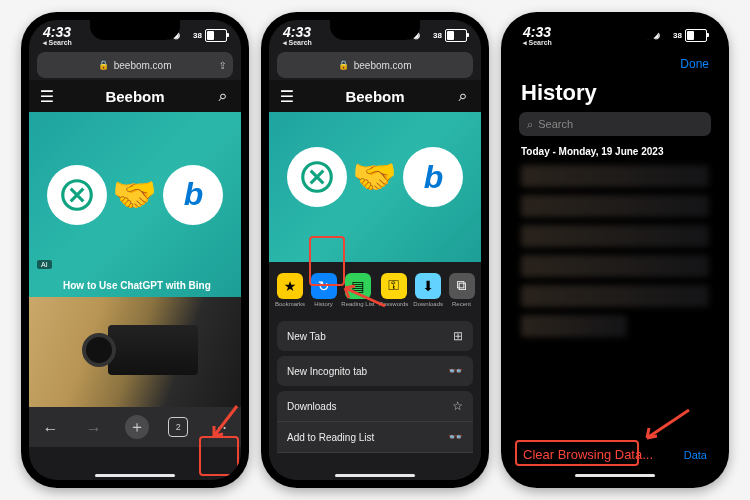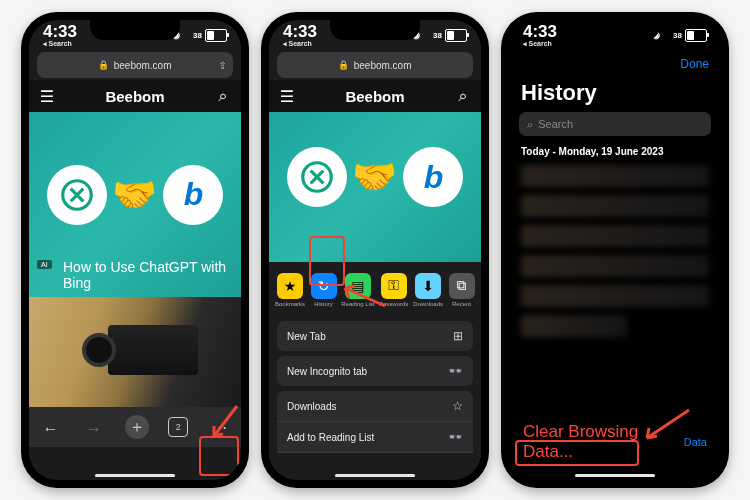--- a/index.html
+++ b/index.html
@@ -50,21 +50,21 @@
     height: 30px;
     display: flex;
     align-items: center;
     justify-content: space-between;
     padding: 0 14px;
     color: #fff;
     font-size: 10px;
     font-weight: 600;
   }
   .status-left { display: flex; flex-direction: column; line-height: 1; }
-  .status-time { font-size: 17px; }
+  .status-time { font-size: 14px; font-style: italic; }
   .status-back { font-size: 7px; opacity: 0.9; }
   .status-right { display: flex; align-items: center; gap: 3px; }
   .signal, .wifi { font-size: 9px; }
   .battery {
     width: 18px; height: 9px; border: 1px solid #fff; border-radius: 2px;
     position: relative; display: flex; align-items: center; padding: 1px;
   }
   .battery::after { content: ""; position: absolute; right: -3px; width: 2px; height: 4px; background: #fff; border-radius: 0 1px 1px 0; }
   .battery-fill { background: #fff; height: 100%; width: 40%; border-radius: 1px; }
   .battery-num { font-size: 8px; margin-left: 10px; }
@@ -106,21 +106,21 @@
     align-items: center;
     justify-content: center;
     overflow: hidden;
   }
   .hero-icons { display: flex; align-items: center; gap: 6px; margin-top: -20px; }
   .hero-circle { width: 60px; height: 60px; border-radius: 50%; background: #fff; display: flex; align-items: center; justify-content: center; }
   .hero-circle.left svg { width: 38px; height: 38px; }
   .hero-circle.right { font-size: 32px; font-weight: 700; color: #0078d4; font-style: italic; }
   .handshake { font-size: 36px; }
   .ai-badge { position: absolute; left: 8px; bottom: 28px; background: rgba(0,0,0,0.5); color: #fff; font-size: 7px; padding: 1px 4px; border-radius: 2px; }
-  .hero-caption { position: absolute; bottom: 6px; left: 8px; right: 8px; color: #fff; font-size: 14px; font-weight: 400; padding-left: 26px; }
+  .hero-caption { position: absolute; bottom: 6px; left: 8px; right: 8px; color: #fff; font-size: 10px; font-weight: 700; padding-left: 26px; }
 
   .article-img {
     height: 110px;
     background: linear-gradient(110deg, #c9a86a 0%, #b89554 30%, #8a7240 50%, #2b2b2b 70%, #1a1a1a 100%);
     position: relative;
   }
   .gpu {
     position: absolute; left: 50%; top: 25%; width: 90px; height: 50px;
     background: linear-gradient(#222, #111); border-radius: 4px;
     transform: translateX(-30%);
@@ -184,21 +184,21 @@
   .blur-row {
     height: 22px; margin: 4px 12px; border-radius: 3px;
     background: linear-gradient(90deg, rgba(120,100,80,0.35), rgba(80,80,90,0.25));
     filter: blur(3px);
   }
   .hist-bottom {
     position: absolute; bottom: 8px; left: 0; right: 0;
     display: flex; justify-content: space-between; align-items: center;
     padding: 8px 14px 10px;
   }
-  .clear-link { color: #ff453a; font-size: 17px; }
+  .clear-link { color: #ff453a; font-size: 13px; }
   .edit-link { color: #0a84ff; font-size: 11px; }
 
   svg.arrow { stroke: #e43; stroke-width: 3; fill: none; }
 </style>
 </head>
 <body>
 
 <div class="phone">
   <div class="screen">
     <div class="notch"></div>

